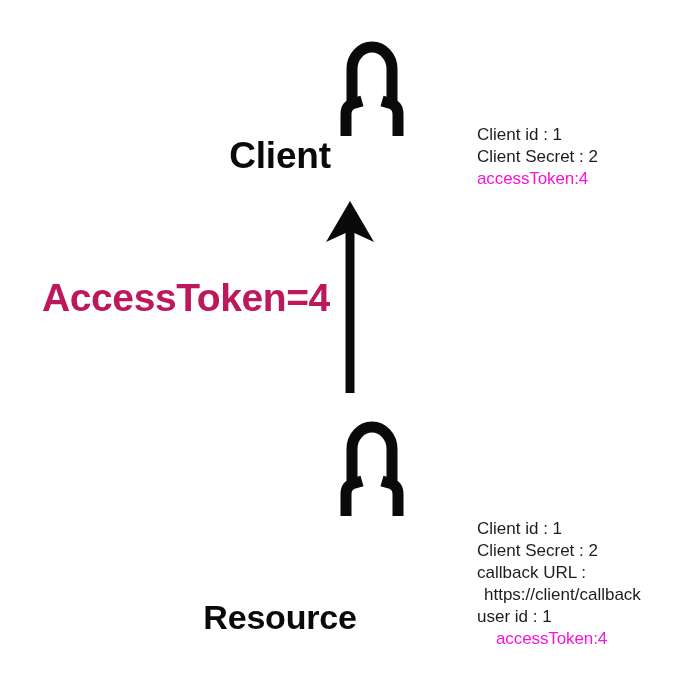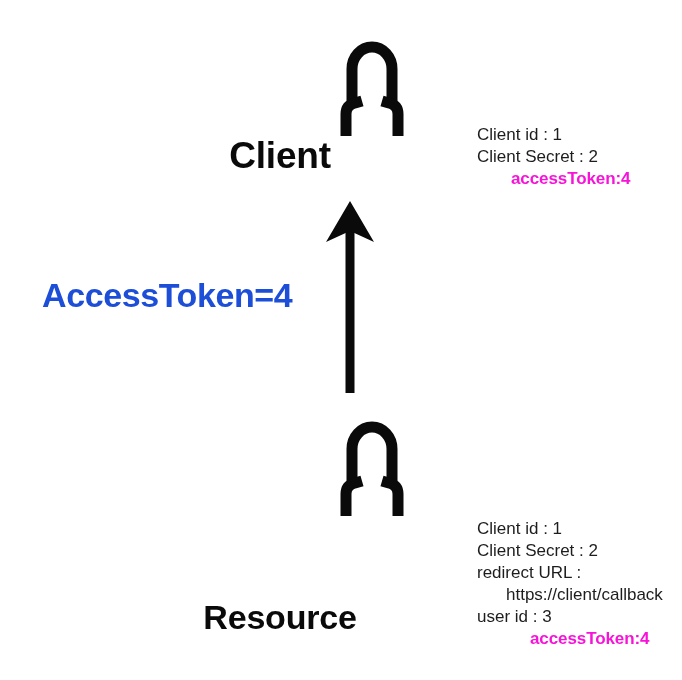--- a/index.html
+++ b/index.html
@@ -59,47 +59,46 @@
     top: 198px;
     width: 72px;
     height: 195px;
   }
 
   
   #token-caption {
     position: absolute;
     left: 42px;
     top: 276px;
-    font-size: 34px;
+    font-size: 39px;
     font-weight: bold;
-    color: #1d4ed8;
+    color: #be185d;
     letter-spacing: -0.4px;
     white-space: pre;
   }
 
   
   .annotation {
     position: absolute;
     left: 477px;
     font-size: 17px;
     color: #1d1d1d;
     line-height: 1.30;
     white-space: pre;
   }
   #client-annotation { top: 124px; }
   #resource-annotation { top: 518px; }
 
   .annotation .row { display: block; }
   .annotation .token {
     color: #f713d8;
-    font-weight: bold;
+    font-weight: normal;
     letter-spacing: -0.1px;
-    margin-left: 34px;
   }
-  .indent-1 { padding-left: 7px; margin-left: 22px; }
+  .indent-1 { padding-left: 7px; }
   .indent-2 { padding-left: 19px; }
 </style>
 </head>
 <body>
 
 <div class="canvas">
 
   <div class="person" id="client-icon" style="left:316px; top:24px;">
     <svg width="112" height="112" viewBox="0 0 112 112" aria-hidden="true">
 
@@ -130,15 +129,15 @@
     </svg>
   </div>
 
   <div class="node-label" id="resource-label">
     <span class="line line1">Resource</span>
     
   </div>
 
   <div class="annotation" id="client-annotation"><span class="row">Client id : 1</span><span class="row">Client Secret : 2</span><span class="row"><span class="token">accessToken:4</span></span></div>
 
-  <div class="annotation" id="resource-annotation"><span class="row">Client id : 1</span><span class="row">Client Secret : 2</span><span class="row">redirect URL :</span><span class="row indent-1">https://client/callback</span><span class="row">user id : 3</span><span class="row indent-2"><span class="token">accessToken:4</span></span></div>
+  <div class="annotation" id="resource-annotation"><span class="row">Client id : 1</span><span class="row">Client Secret : 2</span><span class="row">callback URL :</span><span class="row indent-1">https://client/callback</span><span class="row">user id : 1</span><span class="row indent-2"><span class="token">accessToken:4</span></span></div>
 
 </div>
 
 </body></html>

